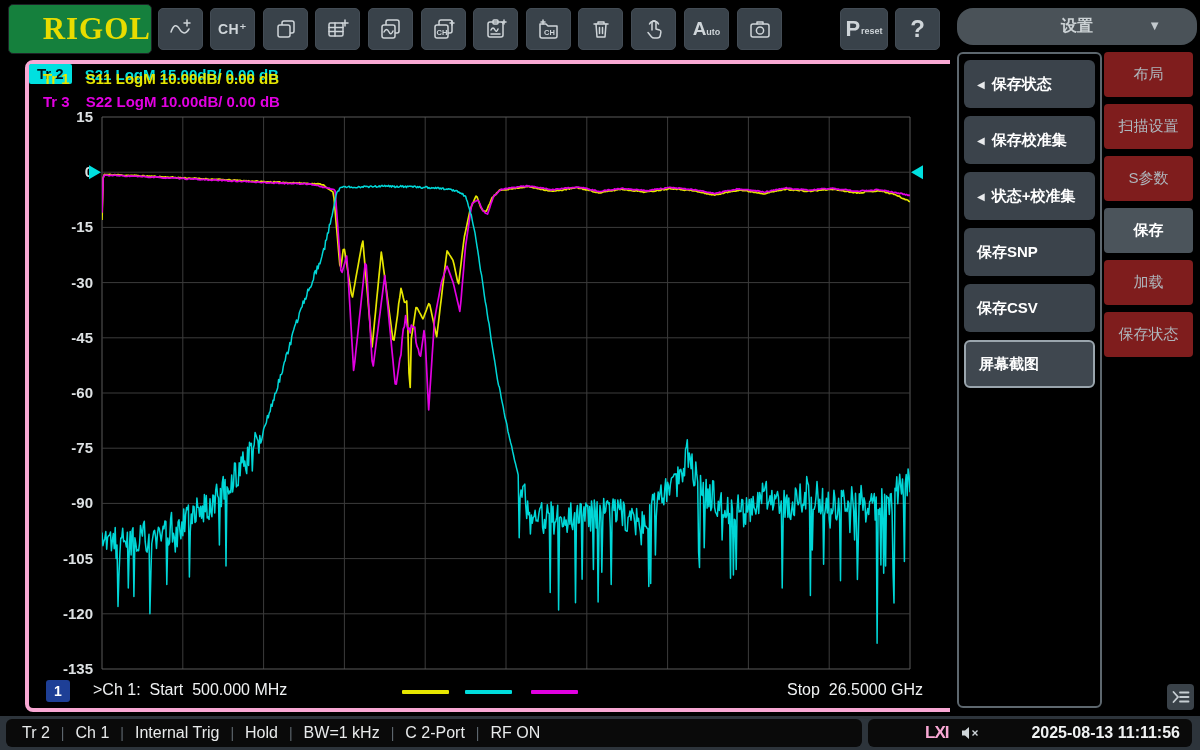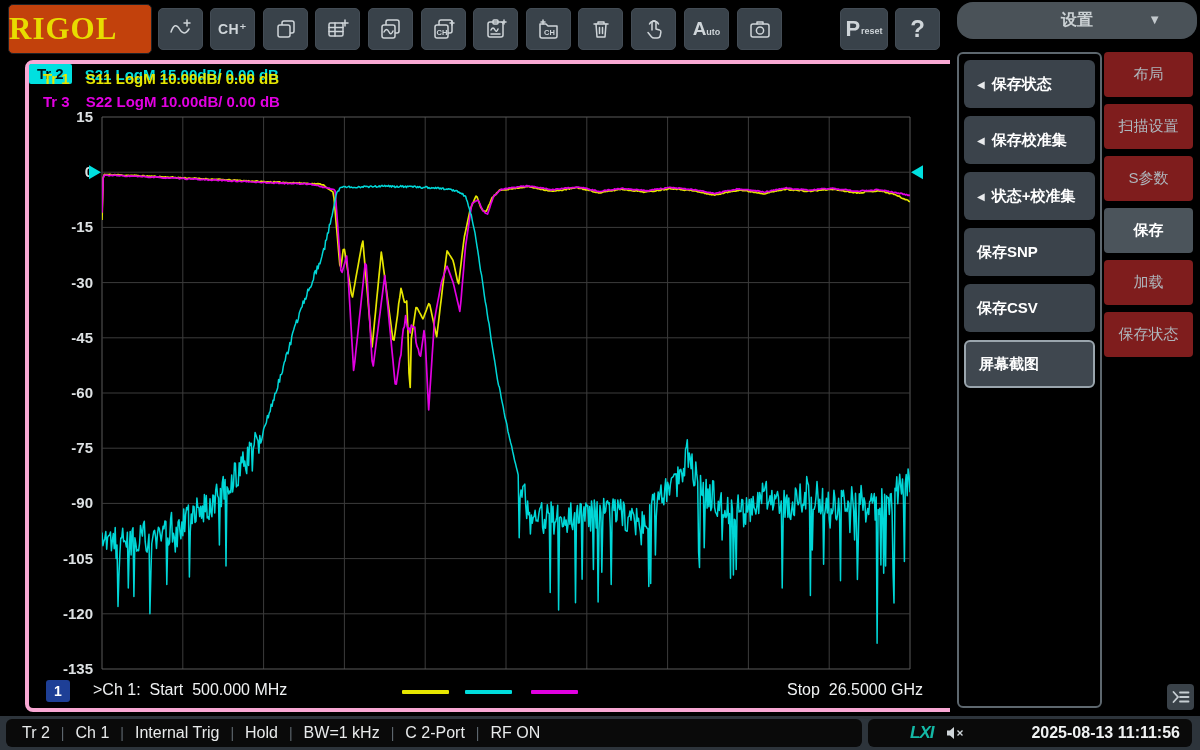--- a/index.html
+++ b/index.html
@@ -1,20 +1,20 @@
 <!DOCTYPE html>
 <html><head>
 <meta charset="utf-8">
 <style>
   html,body{margin:0;padding:0;background:#000;width:1200px;height:750px;overflow:hidden;
     font-family:"Liberation Sans","DejaVu Sans",sans-serif;-webkit-font-smoothing:antialiased;}
   
   #toolbar{position:absolute;left:0;top:0;width:1200px;height:56px;background:#000;}
-  #logo-box{position:absolute;left:8px;top:4px;width:142px;height:48px;background:#c2410c;
-    border:1px solid #1e2226;border-radius:5px;display:flex;align-items:center;justify-content:flex-start;}
+  #logo-box{position:absolute;left:8px;top:4px;width:142px;height:48px;background:#15803d;
+    border:1px solid #1e2226;border-radius:5px;display:flex;align-items:center;justify-content:flex-end;}
   #logo{font-family:"Liberation Serif","DejaVu Serif",serif;font-weight:bold;font-size:31px;
     color:#e8dc00;letter-spacing:1px;transform:scaleY(1.05);}
   .tbtn{position:absolute;top:8px;width:45px;height:42px;background:#39424a;border-radius:5px;
     display:flex;align-items:center;justify-content:center;color:#cfd5d9;border:1px solid #434c55;box-sizing:border-box;}
   .tbtn svg{stroke:#cfd5d9;fill:none;stroke-width:1.5;stroke-linecap:round;stroke-linejoin:round;}
   .tbtn .txt{font-weight:bold;font-size:14px;letter-spacing:.5px;}
   .tbtn .bigA{font-weight:bold;font-size:19px;}
   .tbtn .small{font-size:9px;font-weight:bold;}
   .tbtn .bigP{font-weight:bold;font-size:22px;}
   .pstack{display:flex;line-height:8px;margin-left:1px;margin-top:3px;}
@@ -30,21 +30,21 @@
   #tr2-badge{background:#00e0e0;color:#001416;padding:1px 8px 2px 8px;border-radius:2px;font-weight:bold;}
   #plot-svg{position:absolute;left:0;top:0;}
   #chrow{position:absolute;left:0;top:614px;width:916px;height:30px;color:#f0f2f3;font-size:16px;}
   #ch-badge{position:absolute;left:17px;top:2px;width:24px;height:22px;background:#1e3f96;color:#fff;
     border-radius:3px;display:flex;align-items:center;justify-content:center;font-size:14px;font-weight:bold;}
   #ch-label{position:absolute;left:64px;top:3px;white-space:pre;}
   .swatch{position:absolute;top:12px;width:47px;height:4px;border-radius:1px;}
   #stop-label{position:absolute;left:758px;top:3px;white-space:pre;}
   
   #sidebar{position:absolute;left:950px;top:0;width:250px;height:716px;background:#000;}
-  #sb-header{position:absolute;left:7px;top:2px;width:240px;height:37px;background:#4a5258;
+  #sb-header{position:absolute;left:7px;top:8px;width:240px;height:37px;background:#4a5258;
     border-radius:16px;display:flex;align-items:center;justify-content:center;color:#ccd2d5;
     font-size:16px;font-weight:bold;}
   #sb-caret{position:absolute;right:36px;top:10px;font-size:13px;color:#c3c9cd;}
   #submenu-panel{position:absolute;left:7px;top:52px;width:145px;height:656px;border:2px solid #5d676e;
     border-radius:6px;box-sizing:border-box;background:#000;}
   .sm-item{position:relative;margin:8px 5px 0 5px;height:48px;background:#3b434b;border-radius:6px;
     display:flex;align-items:center;padding-left:13px;color:#fff;font-size:15px;font-weight:bold;
     box-sizing:border-box;}
   .sm-item:first-child{margin-top:6px;}
   .sm-item.selected{border:2px solid #9aa5ad;background:#3f474f;}
@@ -57,21 +57,21 @@
     border-radius:4px;display:flex;align-items:center;justify-content:center;}
   #corner-btn svg{stroke:#c6cdd2;fill:none;stroke-width:1.8;stroke-linecap:round;}
   
   #statusbar{position:absolute;left:0;top:716px;width:1200px;height:34px;background:#2d343b;}
   #status-pill{position:absolute;left:6px;top:3px;width:856px;height:28px;background:#0a0a0a;
     border-radius:6px;display:flex;align-items:center;padding-left:16px;box-sizing:border-box;}
   .seg{color:#e8eaeb;font-size:16px;}
   .sep{color:#5d666d;font-size:14px;margin:0 11px;}
   #right-pill{position:absolute;left:868px;top:3px;width:324px;height:28px;background:#0a0a0a;
     border-radius:6px;display:flex;align-items:center;box-sizing:border-box;}
-  #lxi{margin-left:42px;color:#14b8a6;font-size:17px;font-weight:bold;font-style:italic;letter-spacing:-1px;}
+  #lxi{margin-left:57px;color:#f9a8d4;font-size:17px;font-weight:bold;letter-spacing:-1px;}
   #mute{margin-left:12px;display:flex;align-items:center;}
   #mute svg{stroke:#cfd5d9;stroke-width:1.4;}
   #datetime{margin-left:auto;margin-right:12px;color:#f0f2f3;font-size:16px;font-weight:bold;}
 </style>
 </head>
 <body>
 
 <div id="toolbar">
   <div id="logo-box">
     <span id="logo">RIGOL</span>

